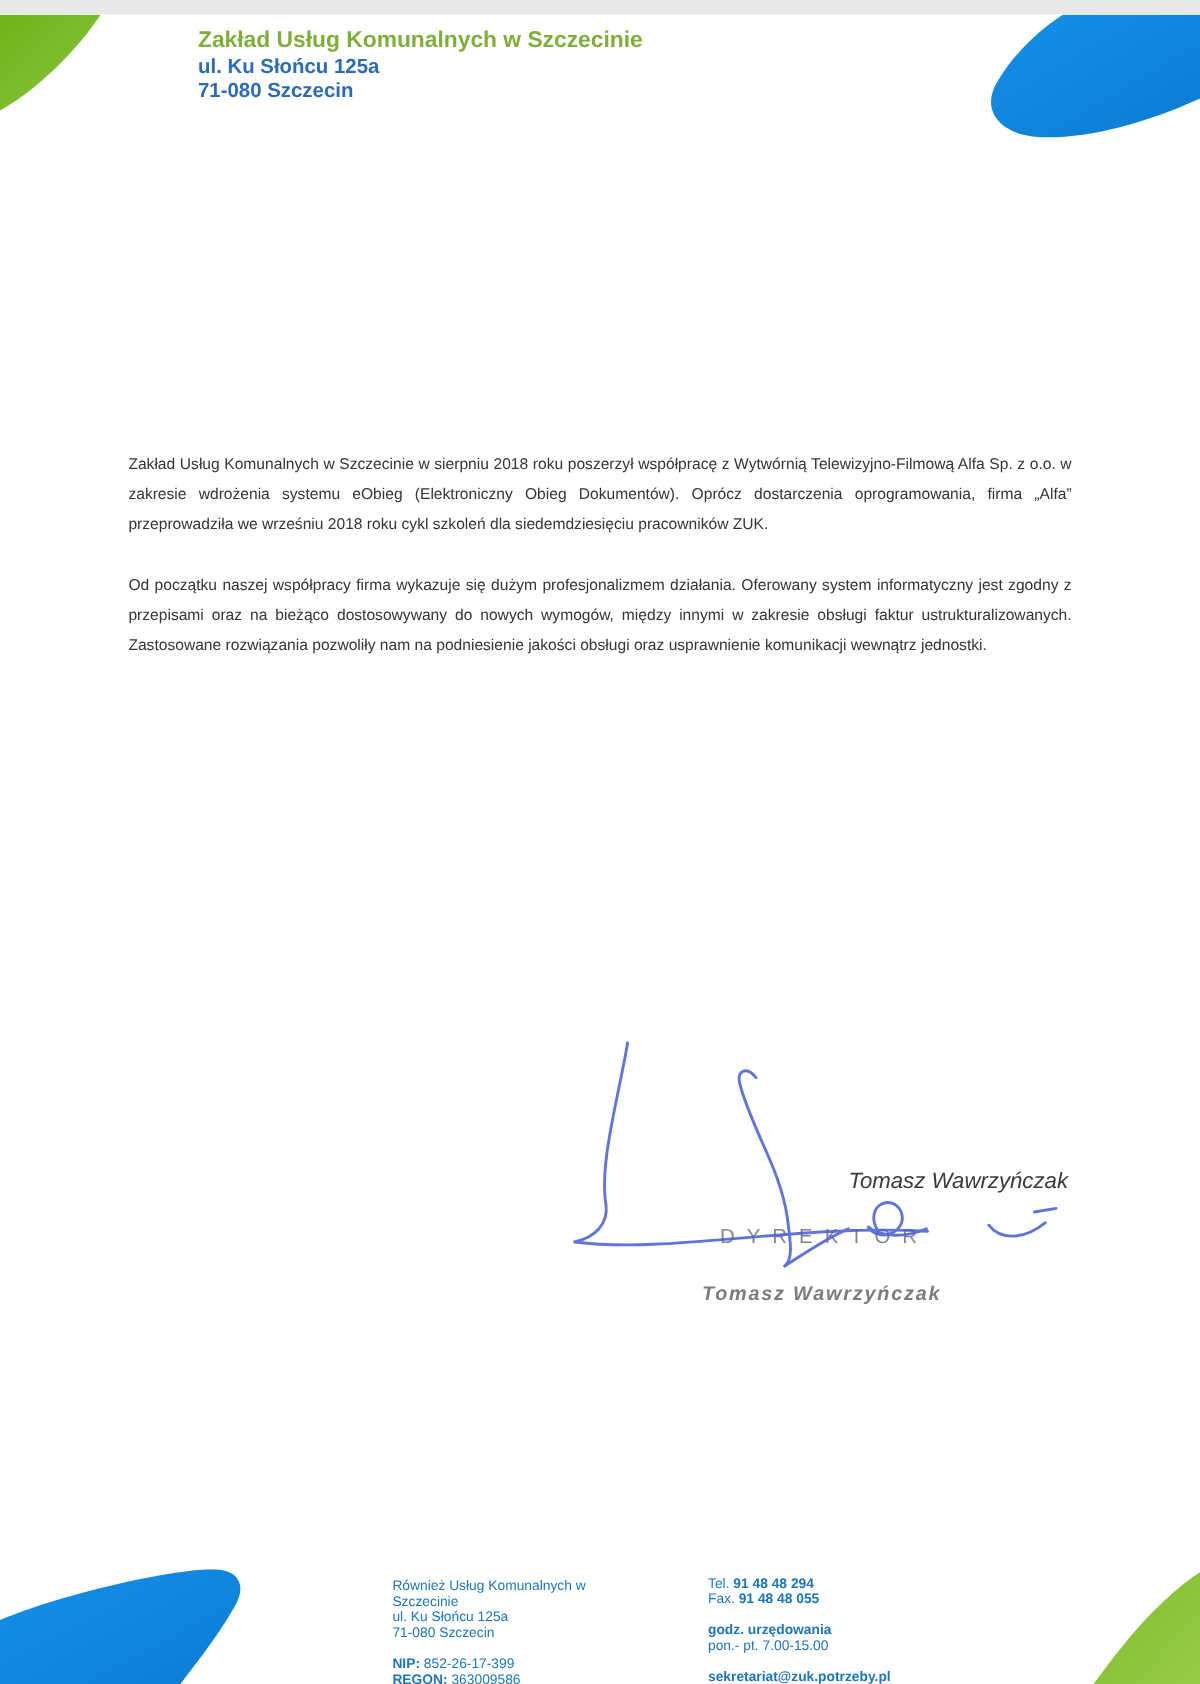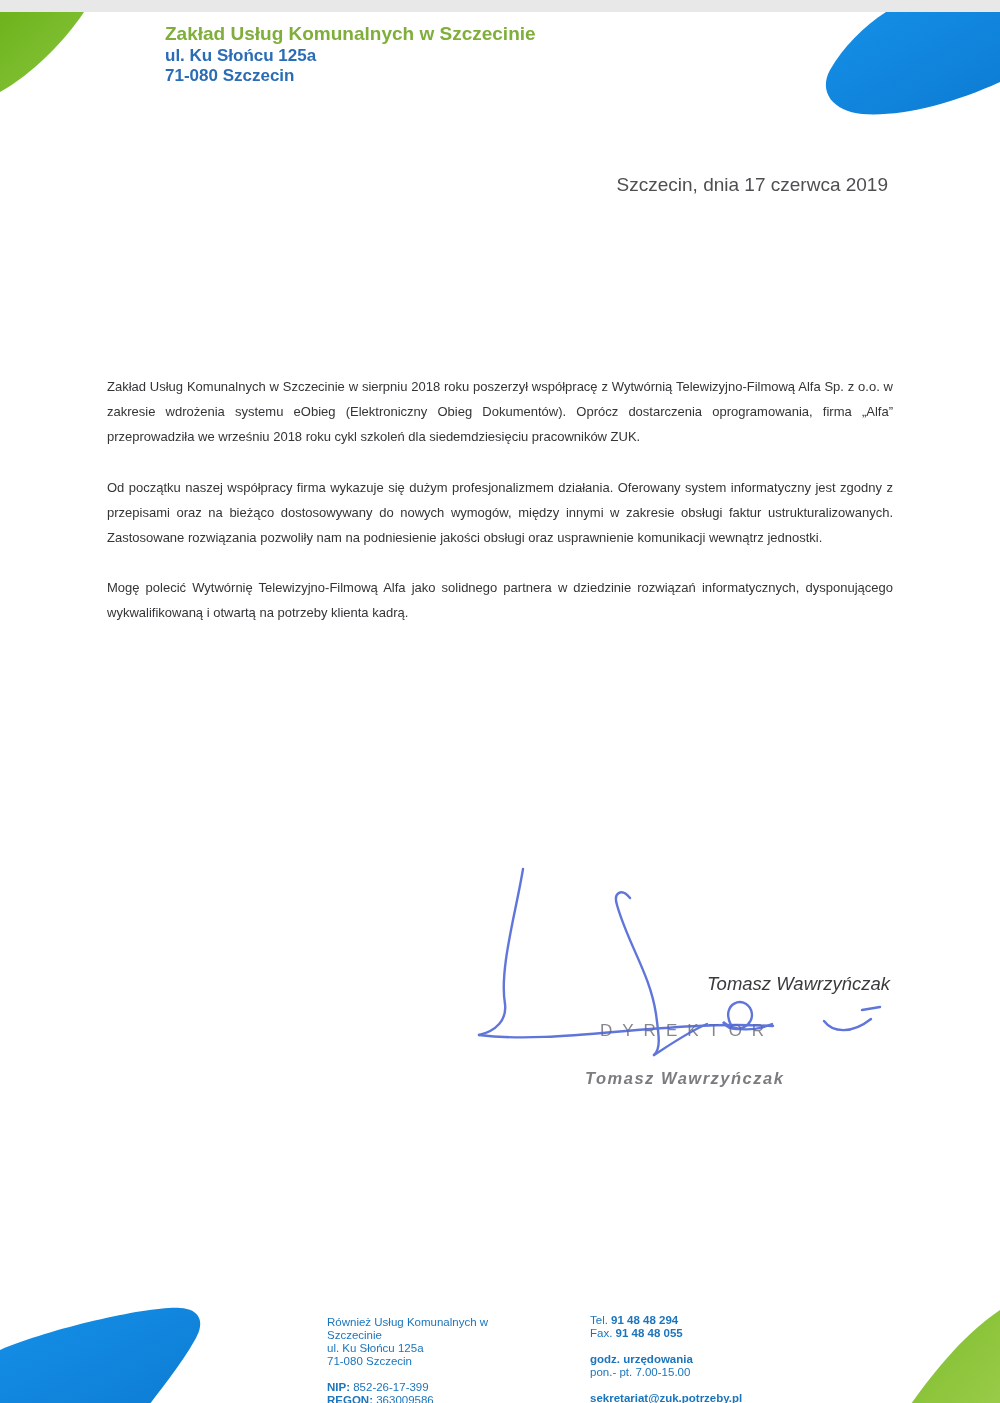--- a/index.html
+++ b/index.html
@@ -110,27 +110,25 @@
     </defs>
     <path d="M100,5 C60,32 30,72 3,110 L100,110 Z" fill="url(#g4)"></path>
   </svg>
 
   <header class="letterhead">
     <div class="org">Zakład Usług Komunalnych w Szczecinie</div>
     <div class="addr">ul. Ku Słońcu 125a</div>
     <div class="addr">71-080 Szczecin</div>
   </header>
 
-  <div class="date-line">Szczecin, dnia 17 czerwca 2019</div>
 
 
   <section class="body-text">
     <p>Zakład Usług Komunalnych w Szczecinie w sierpniu 2018 roku poszerzył współpracę z Wytwórnią Telewizyjno-Filmową Alfa Sp. z o.o. w zakresie wdrożenia systemu eObieg (Elektroniczny Obieg Dokumentów). Oprócz dostarczenia oprogramowania, firma „Alfa” przeprowadziła we wrześniu 2018 roku cykl szkoleń dla siedemdziesięciu pracowników ZUK.</p>
     <p>Od początku naszej współpracy firma wykazuje się dużym profesjonalizmem działania. Oferowany system informatyczny jest zgodny z przepisami oraz na bieżąco dostosowywany do nowych wymogów, między innymi w zakresie obsługi faktur ustrukturalizowanych. Zastosowane rozwiązania pozwoliły nam na podniesienie jakości obsługi oraz usprawnienie komunikacji wewnątrz jednostki.</p>
-    <p>Mogę polecić Wytwórnię Telewizyjno-Filmową Alfa jako solidnego partnera w dziedzinie rozwiązań informatycznych, dysponującego wykwalifikowaną i otwartą na potrzeby klienta kadrą.</p>
   </section>
 
   <div class="sig-name">Tomasz Wawrzyńczak</div>
   <div class="stamp-title">DYREKTOR</div>
   <div class="stamp-name">Tomasz Wawrzyńczak</div>
 
   <svg id="signature-svg" width="1000" height="1403" viewBox="0 0 1000 1403">
     <g fill="none" stroke="#4a63d6" stroke-width="2.4" stroke-linecap="round" opacity="0.88">
       <path d="M523,857 C516,900 499,958 505,992 C507,1008 496,1019 479,1023"></path>
       <path d="M479,1023 C560,1033 660,1008 773,1014"></path>

